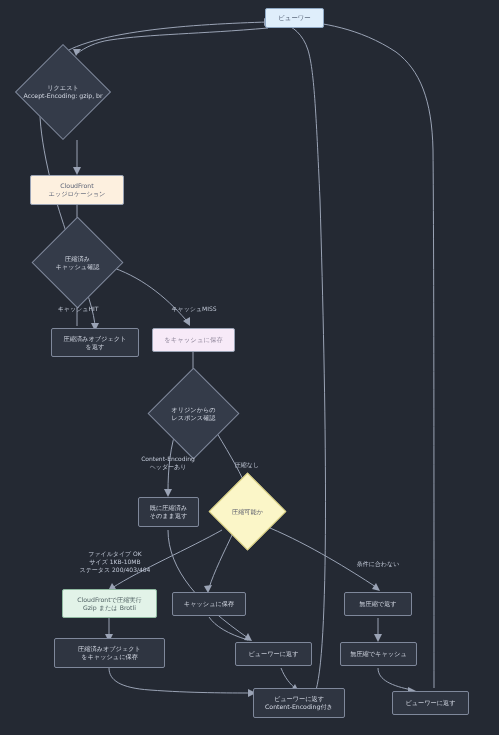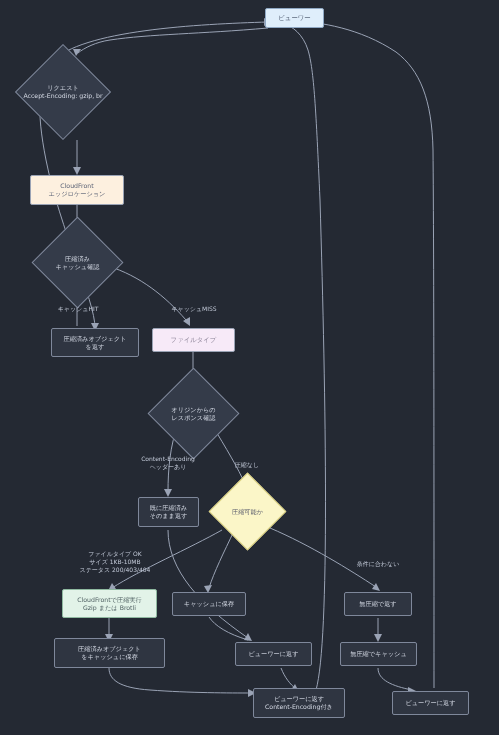--- a/index.html
+++ b/index.html
@@ -222,21 +222,21 @@
     <div class="dlabel">圧縮済み
 キャッシュ確認</div>
   </div>
 
   <div class="node rect n-dark" style="left:51px; top:328px; width:88px; height:29px;">
     <span>圧縮済みオブジェクト
 を返す</span>
   </div>
 
   <div class="node rect n-pink" style="left:152px; top:328px; width:83px; height:24px;">
-    <span>ファイルタイプ</span>
+    <span>をキャッシュに保存</span>
   </div>
 
   <div class="diamond" style="left:161px; top:381px; width:65px; height:65px;">
     <div class="shape"></div>
     <div class="dlabel">オリジンからの
 レスポンス確認</div>
   </div>
 
   <div class="node rect n-dark" style="left:138px; top:497px; width:61px; height:30px;">
     <span>既に圧縮済み

